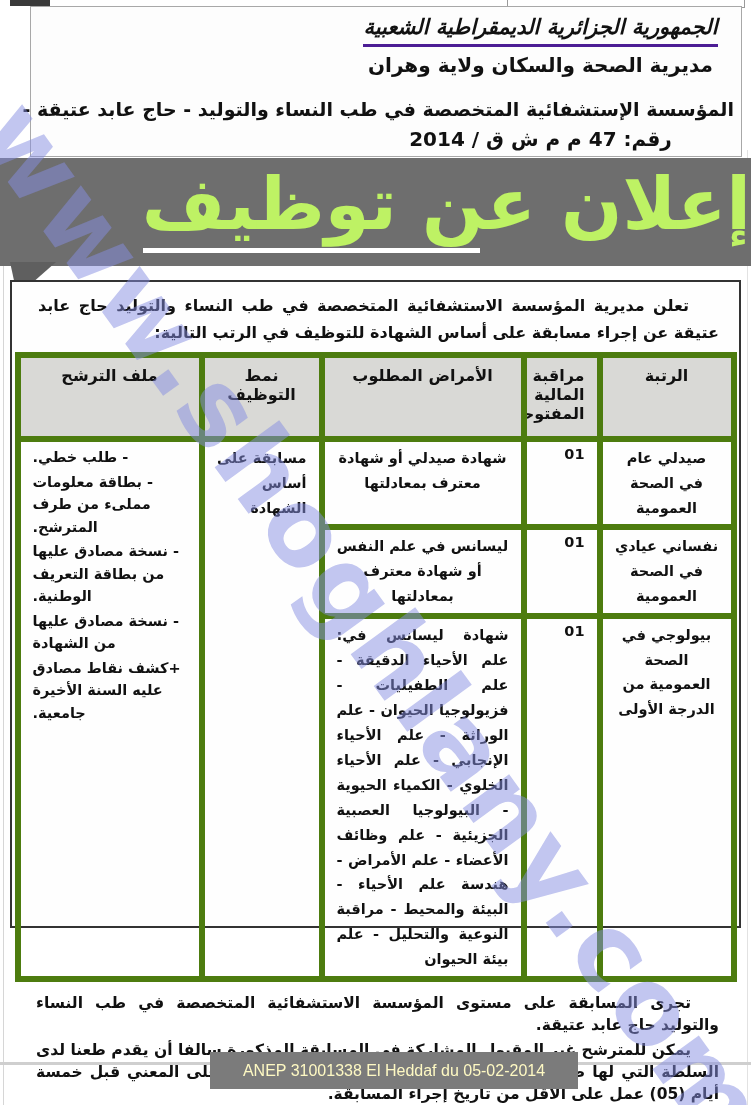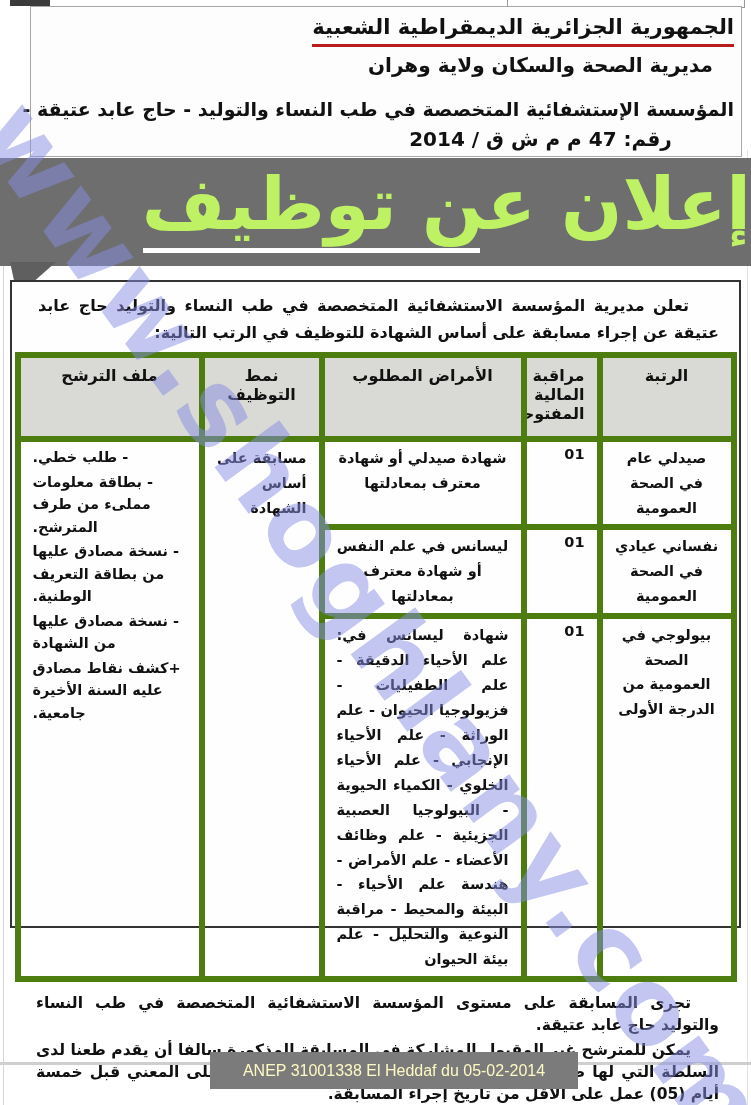--- a/index.html
+++ b/index.html
@@ -13,22 +13,22 @@
   
   .top-dash    { position:absolute; left:10px; top:0; width:40px; height:6px; background:#3a3a3a; }
   .top-partial { position:absolute; left:507px; top:0; width:236px; height:7px;
                  border:1px solid #9a9a9a; border-top:none; background:#fff; }
 
   
   .header-box { position:absolute; left:30px; top:6px; width:710px; height:149px;
                 border:1px solid #a8a8a8; background:#fdfdfd; }
   .hdr-inner  { position:absolute; left:316px; right:7px; top:8px; text-align:center;
                 direction:rtl; font-weight:bold; }
-  .hdr-l1 { font-size:21px; display:inline-block; border-bottom:3px solid #b91c1c;
-            padding-bottom:5px; white-space:nowrap; }
+  .hdr-l1 { font-size:21px; display:inline-block; border-bottom:3px solid #4c1d95;
+            padding-bottom:5px; white-space:nowrap;font-style:italic; }
   .hdr-l2 { font-size:20px; margin-top:6px; white-space:nowrap; }
   .hdr-l3 { font-size:19px; margin-top:21px; white-space:nowrap; text-align:right; }
   .hdr-l4 { font-size:20px; margin-top:7px; white-space:nowrap; }
 
   
   .banner { position:absolute; left:0; top:158px; width:751px; height:108px; background:#6e6e6e; }
   .banner-title { position:absolute; left:0; top:-4px; width:100%; 
                   color:#bef264; font-size:72px; line-height:100px; font-weight:900;
                   direction:rtl; letter-spacing:1px; }
   .banner-underline { position:absolute; left:143px; top:90px; width:337px; height:5px; background:#fff; }

